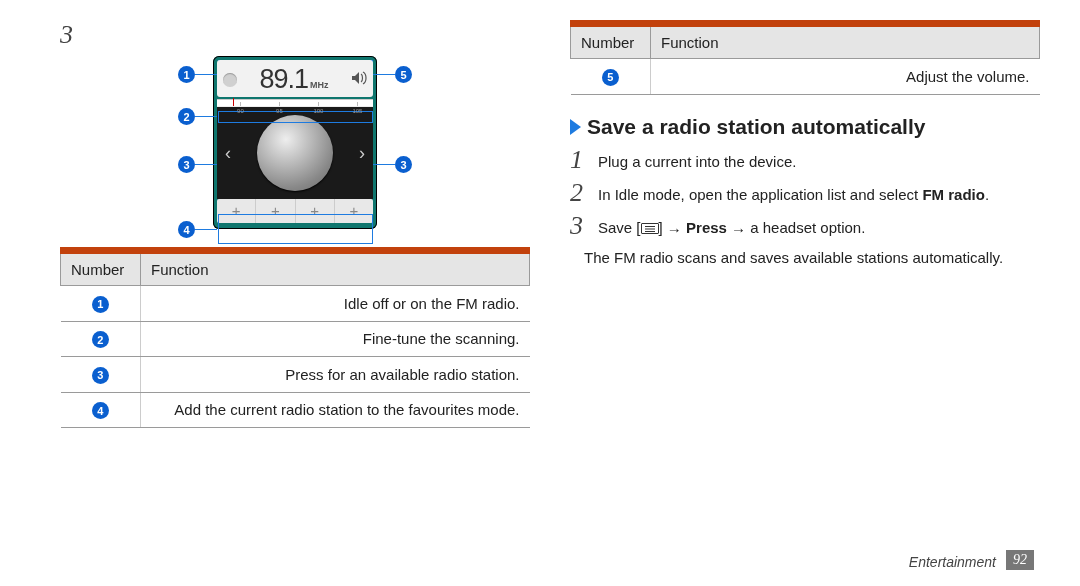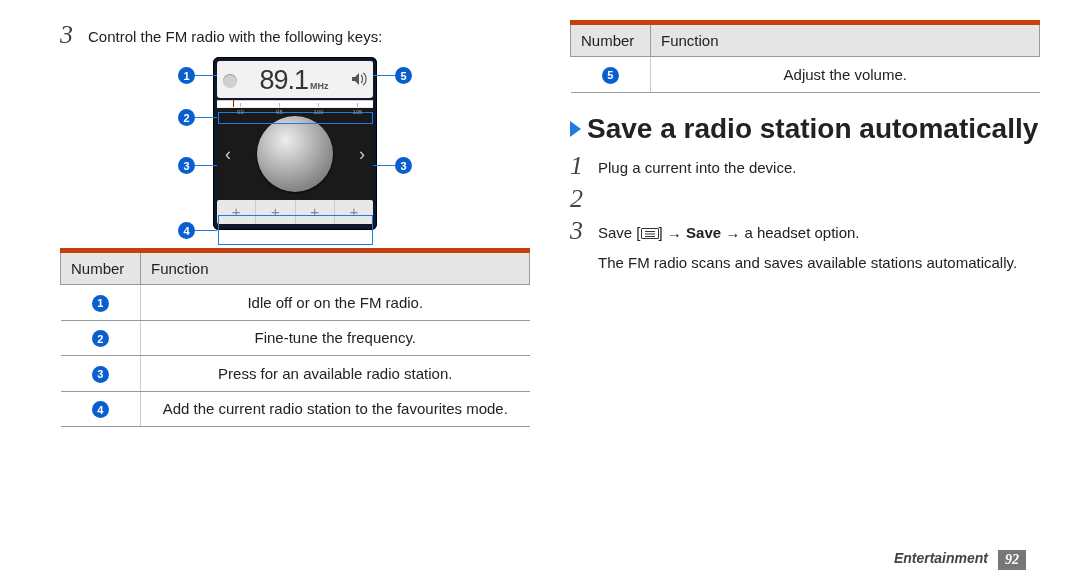--- a/index.html
+++ b/index.html
@@ -37,21 +37,21 @@
     line-height: 22px;
     color: #444;
     min-width: 20px;
   }
   .steptext {
     font-size: 15px;
     line-height: 20px;
     padding-top: 3px;
   }
   .steptext .bold { font-weight: 700; }
-  .substep { margin-left: 28px; font-size: 15px; line-height: 20px; }
+  .substep { margin-left: 14px; font-size: 15px; line-height: 20px; }
 
   
   .badge {
     display: inline-flex;
     width: 17px; height: 17px;
     border-radius: 50%;
     background: #0a5fcf;
     color: #fff;
     font-size: 11px;
     font-weight: 700;
@@ -62,21 +62,21 @@
   
   .radio-wrap {
     position: relative;
     width: 260px;
     margin: 0 auto 18px auto;
     display: flex;
     justify-content: center;
   }
   .radio {
     width: 164px;
-    background: #0f172a;
+    background: #0f766e;
     border-radius: 6px;
     padding: 4px 4px 6px 4px;
     box-shadow: 0 0 0 1px #000 inset;
   }
   .r-top {
     background: #f2f2f2;
     border-radius: 3px;
     display: flex;
     justify-content: space-between;
     align-items: center;
@@ -166,46 +166,46 @@
   table.func th {
     background: #e5e5e5;
     font-weight: 400;
     text-align: left;
     padding: 7px 10px;
     border: 1px solid #9a9a9a;
   }
   table.func td {
     padding: 8px 10px;
     border-bottom: 1px solid #9a9a9a;
-    text-align: center;
+    text-align: right;
     vertical-align: middle;
   }
   table.func td.n {
     width: 80px;
     text-align: center;
     border-right: 1px solid #ccc;
   }
   table.func tr:last-child td { border-bottom: 1px solid #9a9a9a; }
-  table.func { border-top: 5px solid #c2410c; }
+  table.func { border-top: 7px solid #c2410c; }
 
   .section-head {
     display: flex;
     align-items: center;
     gap: 6px;
     margin: 20px 0 10px 0;
   }
   .chev-right {
     width: 0; height: 0;
     border-top: 8px solid transparent;
     border-bottom: 8px solid transparent;
     border-left: 11px solid #1e7be0;
   }
   .section-head h2 {
     margin: 0;
-    font-size: 28px;
+    font-size: 21px;
     font-weight: 700;
   }
 
   .menu-icon {
     display: inline-block;
     border: 1.2px solid #333;
     width: 18px; height: 11px;
     border-radius: 1px;
     position: relative;
     vertical-align: -1px;
@@ -214,26 +214,25 @@
     content: '';
     position: absolute;
     left: 3px; right: 3px; top: 2px;
     height: 1.2px; background: #333;
     box-shadow: 0 2.5px 0 #333, 0 5px 0 #333;
   }
 
   .footer {
     position: absolute;
     bottom: 16px;
-    right: 54px;
-    display: flex;
-    align-items: flex-start;
+    right: 46px;
+    display: flex;
+    align-items: flex-end;
     gap: 10px;
     font-size: 14px;
-    font-weight: bold;
   }
   .footer .chapter { font-style: italic; color: #444; }
   .footer .pagenum {
     display: inline-block;
     background: #777;
     color: #fff;
     padding: 2px 7px;
     font-style: italic;
     font-family: Georgia, serif;
   }
@@ -241,21 +240,20 @@
 </head>
 <body>
 
 <div class="page">
   <div class="columns">
 
     <div class="col">
 
       <div class="stepline">
         <div class="stepnum">3</div>
-        <div class="steptext">Control the FM radio with the following keys:</div>
       </div>
 
       <div class="radio-wrap">
 
         <div class="r-hl" style="left:53px; top:4px; width:155px; height:31px;"></div>
         <div class="r-hl" style="left:53px; top:55px; width:155px; height:12px;"></div>
         <div class="r-hl" style="left:53px; top:158px; width:155px; height:30px;"></div>
 
         <div class="r-callout" style="left:13px; top:10px;">
           <span class="badge">1</span>
@@ -326,21 +324,21 @@
             <tr>
           <th>Number</th>
           <th>Function</th>
         </tr>
         <tr>
           <td class="n"><span class="badge">1</span></td>
           <td>Idle off or on the FM radio.</td>
         </tr>
         <tr>
           <td class="n"><span class="badge">2</span></td>
-          <td>Fine-tune the frequency.</td>
+          <td>Fine-tune the scanning.</td>
         </tr>
         <tr>
           <td class="n"><span class="badge">3</span></td>
           <td>Press for an available radio station.</td>
         </tr>
         <tr>
           <td class="n"><span class="badge">4</span></td>
           <td>Add the current radio station to the favourites mode.</td>
         </tr>
       </tbody>
@@ -367,26 +365,29 @@
         <h2>Save a radio station automatically</h2>
       </div>
 
       <div class="stepline">
         <div class="stepnum">1</div>
         <div class="steptext">Plug a current into the device.</div>
       </div>
 
       <div class="stepline">
         <div class="stepnum">2</div>
+        <div class="steptext">
+          <span>In Idle mode, open the application list and select </span><span class="bold">FM radio</span><span>.</span>
+        </div>
       </div>
 
       <div class="stepline">
         <div class="stepnum">3</div>
         <div class="steptext">
-          <span>Save [</span><span class="menu-icon"></span><span>] → </span><span class="bold">Save</span><span> → a headset option.</span>
+          <span>Save [</span><span class="menu-icon"></span><span>] → </span><span class="bold">Press</span><span> → a headset option.</span>
         </div>
       </div>
       <div class="substep">The FM radio scans and saves available stations automatically.</div>
 
     </div>
   </div>
 
   <div class="footer">
     <span class="chapter">Entertainment</span>
     <span class="pagenum">92</span>

